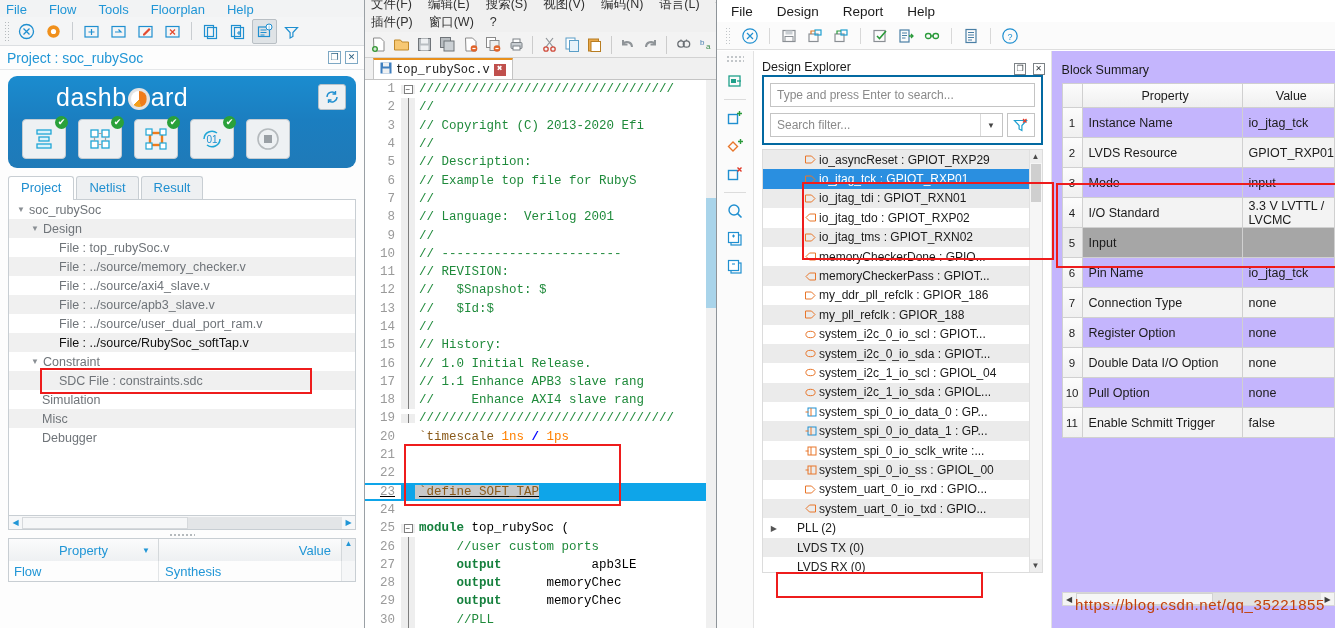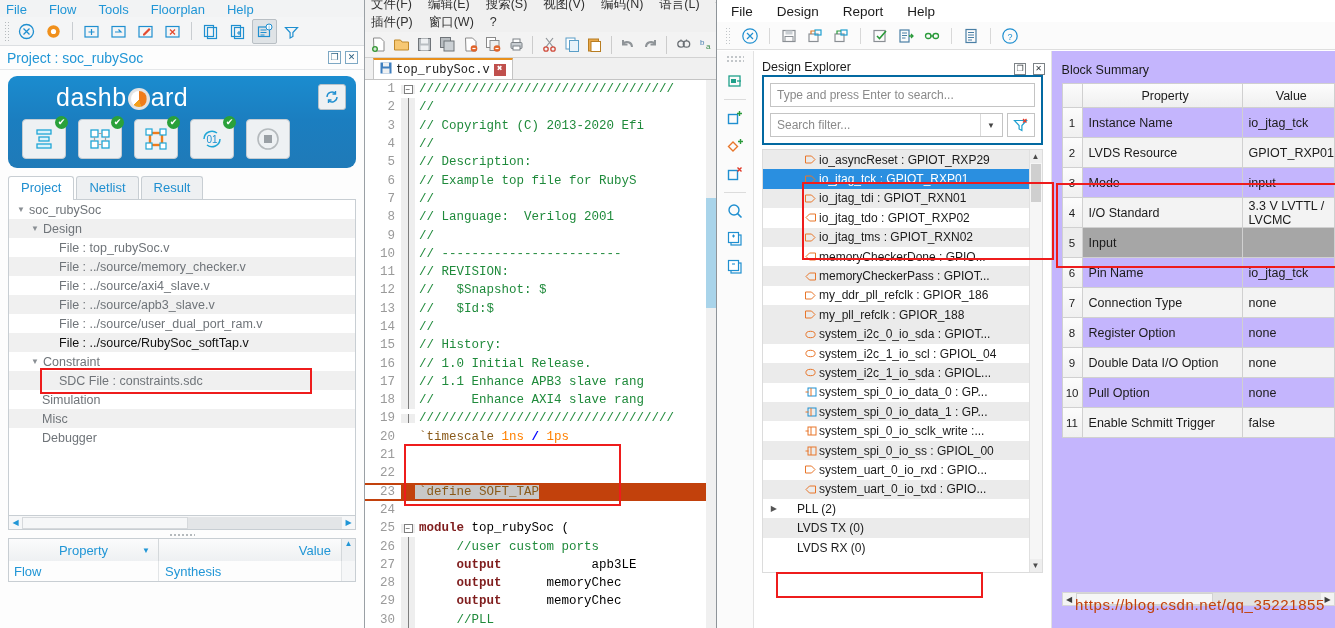--- a/index.html
+++ b/index.html
@@ -164,25 +164,25 @@
   .code-line { height: 18.3px; display: flex; align-items: center; white-space: pre; }
   .gutter { width: 36px; text-align: right; padding-right: 6px; color: #9a9a9a;
     background: #ffffff; flex: none; }
   .foldcol { width: 14px; flex: none; background: #eeeeee; position: relative;
     display: flex; align-items: center; justify-content: center; }
   .foldbox { width: 9px; height: 9px; border: 1px solid #7e7e7e; background: #fff;
     font-size: 8px; line-height: 7px; text-align: center; color: #333; }
   .foldline { width: 1px; height: 18.3px; background: #7e7e7e; }
   .ctext { padding-left: 4px; }
   .c-cmt { color: #1f8a3b; }
-  .c-kw  { color: #7f1d1d; font-weight: bold; }
+  .c-kw  { color: #15803d; font-weight: bold; }
   .c-dir { color: #8a5a1a; }
   .c-num { color: #ff8000; }
   .c-op  { color: #0000ff; font-weight: bold; }
-  .hl-line { background: #c2410c; }
+  .hl-line { background: #0ea5e9; text-decoration: underline; }
   .sel { background: #c8c8c8; }
   .npp-vscroll { position: absolute; right: 0; top: 0; width: 10px; height: 100%;
      background: #f0f0f0; }
   .npp-vthumb { position: absolute; right: 0; top: 118px; width: 10px; height: 110px;
      background: #a9d4ea; }
 
   
   #idw {
     position: absolute; left: 716px; top: 0; width: 619px; height: 628px;
     background: #ffffff; overflow: hidden; border-left: 1px solid #8e9499;
@@ -899,20 +899,29 @@
                 <span>my_ddr_pll_refclk : GPIOR_186</span>
               </div>
             <div class="idt-row alt">
                 <span class="idt-ind"></span>
                 <span class="idt-ico">
                   <svg width="11" height="9" viewBox="0 0 11 9">
                     <path d="M0.5 1h6l3.5 3.5L6.5 8h-6z" fill="none" stroke="#e8762a" stroke-width="1"></path>
                   </svg>
                 </span>
                 <span>my_pll_refclk : GPIOR_188</span>
+              </div>
+            <div class="idt-row">
+                <span class="idt-ind"></span>
+                <span class="idt-ico">
+                  <svg width="11" height="9" viewBox="0 0 11 9">
+                    <ellipse cx="5.5" cy="4.5" rx="4.6" ry="3.2" fill="none" stroke="#e8762a" stroke-width="1"></ellipse>
+                  </svg>
+                </span>
+                <span>system_i2c_0_io_scl : GPIOT...</span>
               </div>
             <div class="idt-row alt">
                 <span class="idt-ind"></span>
                 <span class="idt-ico">
                   <svg width="11" height="9" viewBox="0 0 11 9">
                     <ellipse cx="5.5" cy="4.5" rx="4.6" ry="3.2" fill="none" stroke="#e8762a" stroke-width="1"></ellipse>
                   </svg>
                 </span>
                 <span>system_i2c_0_io_sda : GPIOT...</span>
               </div>

